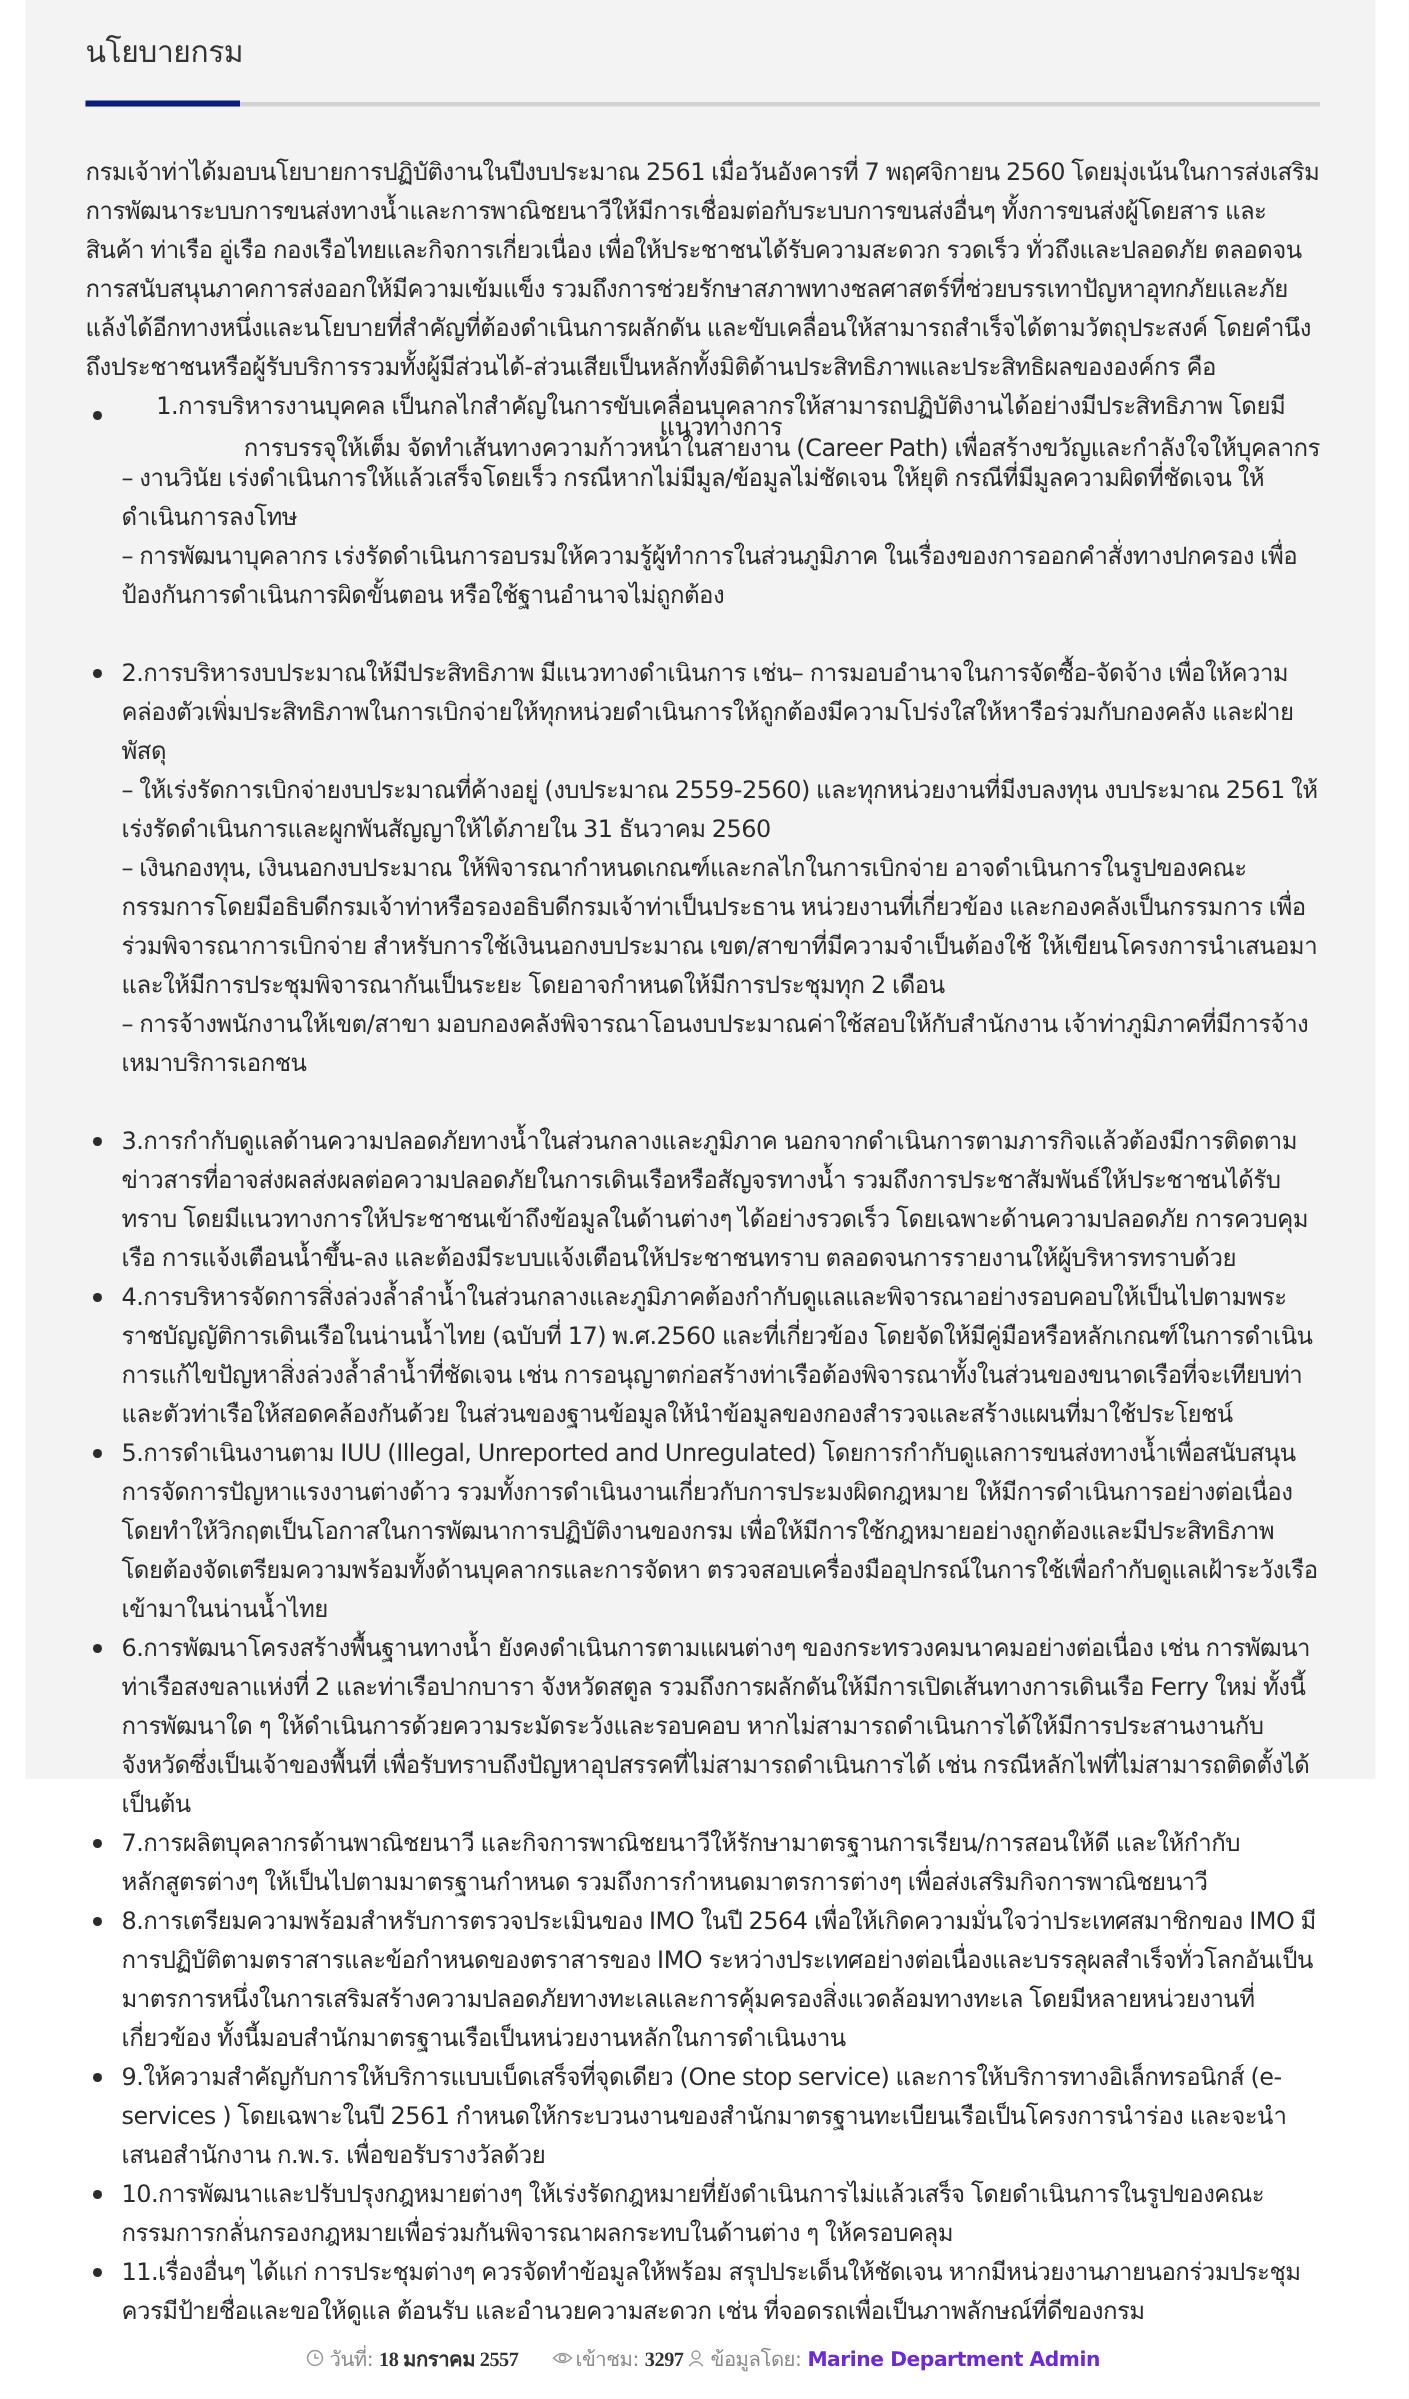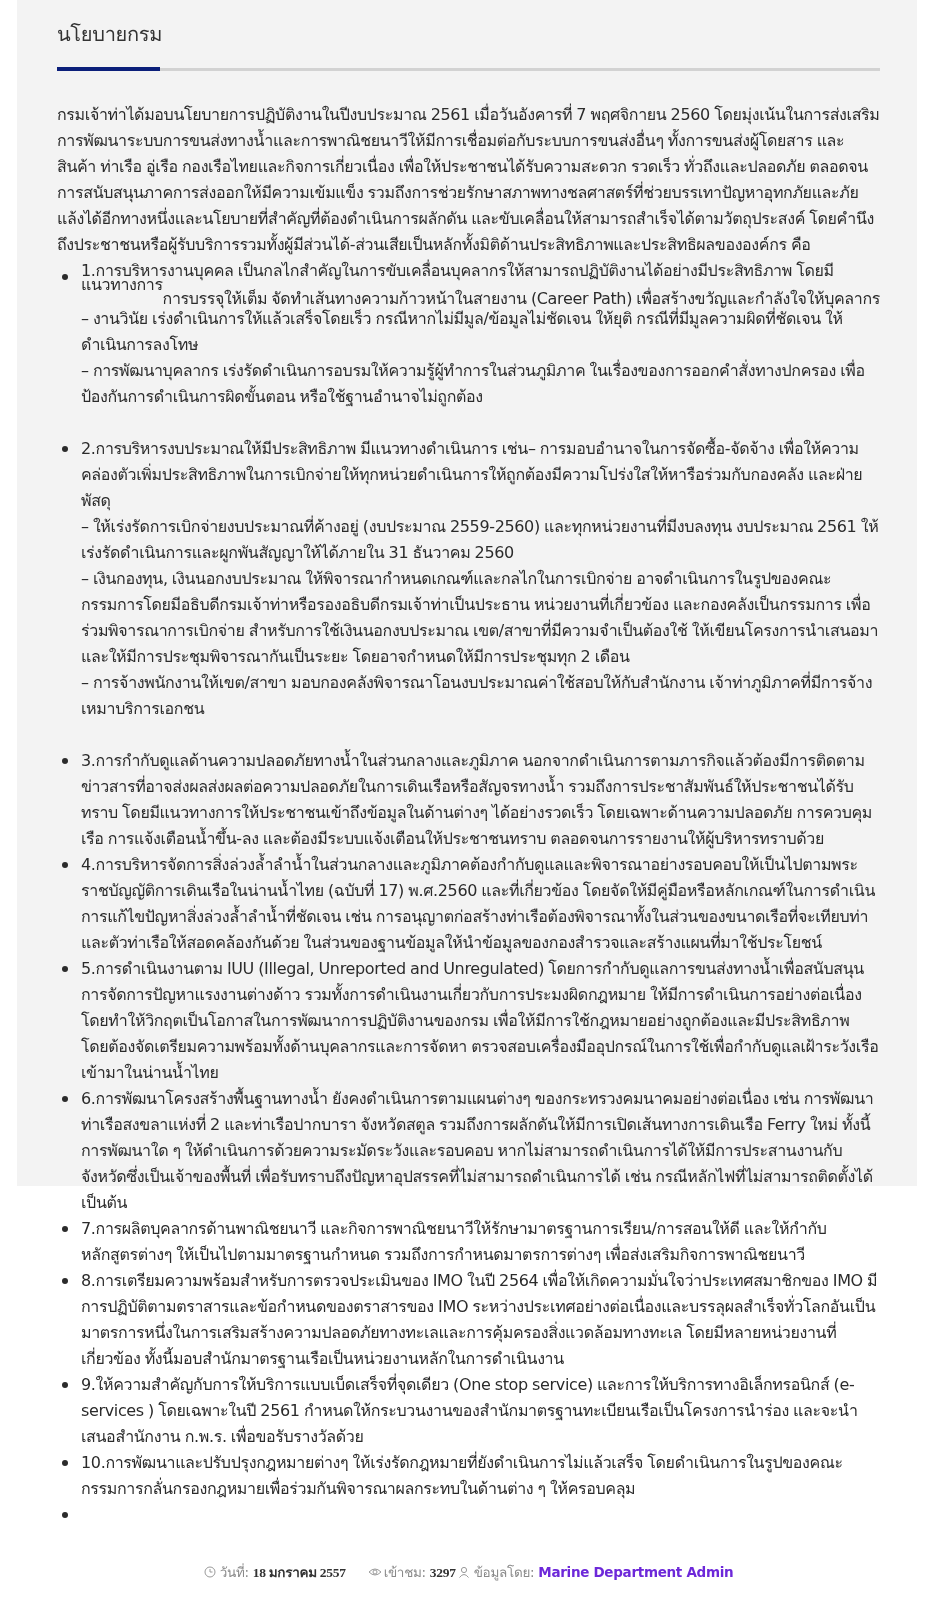--- a/index.html
+++ b/index.html
@@ -10,21 +10,21 @@
   }
   .content { position: absolute; left: 40px; top: 0; width: 823px; color: #2b2b2b; }
   .title { position: absolute; top: 18px; left: 0; font-size: 20px; color: #333; margin: 0; font-weight: normal; letter-spacing: -0.3px; }
   .title-rule { position: absolute; top: 68px; left: 0; width: 823px; height: 3px; background: #d2d2d2; }
   .title-rule .accent { position: absolute; left: 0; top: -1px; width: 103px; height: 4px; background: #0b1f7a; }
   .body-text { position: absolute; top: 102px; left: 0; width: 823px; font-size: 16px; line-height: 26px; letter-spacing: -0.35px; word-spacing: -0.5px; }
   .intro { margin: 0; }
   ul.policy { list-style: none; margin: 0; padding: 0; }
   ul.policy li { position: relative; padding-left: 24px; }
   ul.policy li .bullet { position: absolute; left: 5px; top: 10px; width: 6px; height: 6px; border-radius: 50%; background: #2b2b2b; }
-  .first-line { display: block; line-height: 14px; margin-top: 6px; }
+  .first-line { display: block; line-height: 14px; margin-top: 6px; text-align: center; }
   .first-line-2 { display: block; line-height: 14px; text-align: right; }
   .sub { display: block; }
   .gap { height: 26px; }
   .meta { position: absolute; top: 1561px; left: 0; width: 823px; text-align: center; font-size: 13.5px; color: #8a8a8a; letter-spacing: -0.3px; }
   .meta .v { color: #333; font-weight: bold; font-family: Liberation Serif, serif; }
   .meta .admin { color: #6d28d9; font-weight: bold; }
   .meta .icon { display: inline-block; width: 12px; height: 12px; vertical-align: -1px; margin-right: 4px; }
   .meta .sep { display: inline-block; width: 14px; }
 </style>
 </head>
@@ -84,20 +84,21 @@
         <li>
           <span class="bullet"></span>
           <span>9.ให้ความสำคัญกับการให้บริการแบบเบ็ดเสร็จที่จุดเดียว (One stop service) และการให้บริการทางอิเล็กทรอนิกส์ (e-services ) โดยเฉพาะในปี 2561 กำหนดให้กระบวนงานของสำนักมาตรฐานทะเบียนเรือเป็นโครงการนำร่อง และจะนำเสนอสำนักงาน ก.พ.ร. เพื่อขอรับรางวัลด้วย</span>
         </li>
         <li>
           <span class="bullet"></span>
           <span>10.การพัฒนาและปรับปรุงกฎหมายต่างๆ ให้เร่งรัดกฎหมายที่ยังดำเนินการไม่แล้วเสร็จ โดยดำเนินการในรูปของคณะกรรมการกลั่นกรองกฎหมายเพื่อร่วมกันพิจารณาผลกระทบในด้านต่าง ๆ ให้ครอบคลุม</span>
         </li>
         <li>
           <span class="bullet"></span>
+          <span>11.เรื่องอื่นๆ ได้แก่ การประชุมต่างๆ ควรจัดทำข้อมูลให้พร้อม สรุปประเด็นให้ชัดเจน หากมีหน่วยงานภายนอกร่วมประชุม ควรมีป้ายชื่อและขอให้ดูแล ต้อนรับ และอำนวยความสะดวก เช่น ที่จอดรถเพื่อเป็นภาพลักษณ์ที่ดีของกรม</span>
         </li>
       </ul>
     </div>
 
     <div class="meta">
       <span class="icon">
         <svg width="12" height="12" viewBox="0 0 12 12">
             <circle cx="6" cy="6" r="5" fill="none" stroke="#9a9a9a" stroke-width="1"></circle>
             <path d="M6 3 V6 H8.5" fill="none" stroke="#9a9a9a" stroke-width="1"></path>
           </svg>

